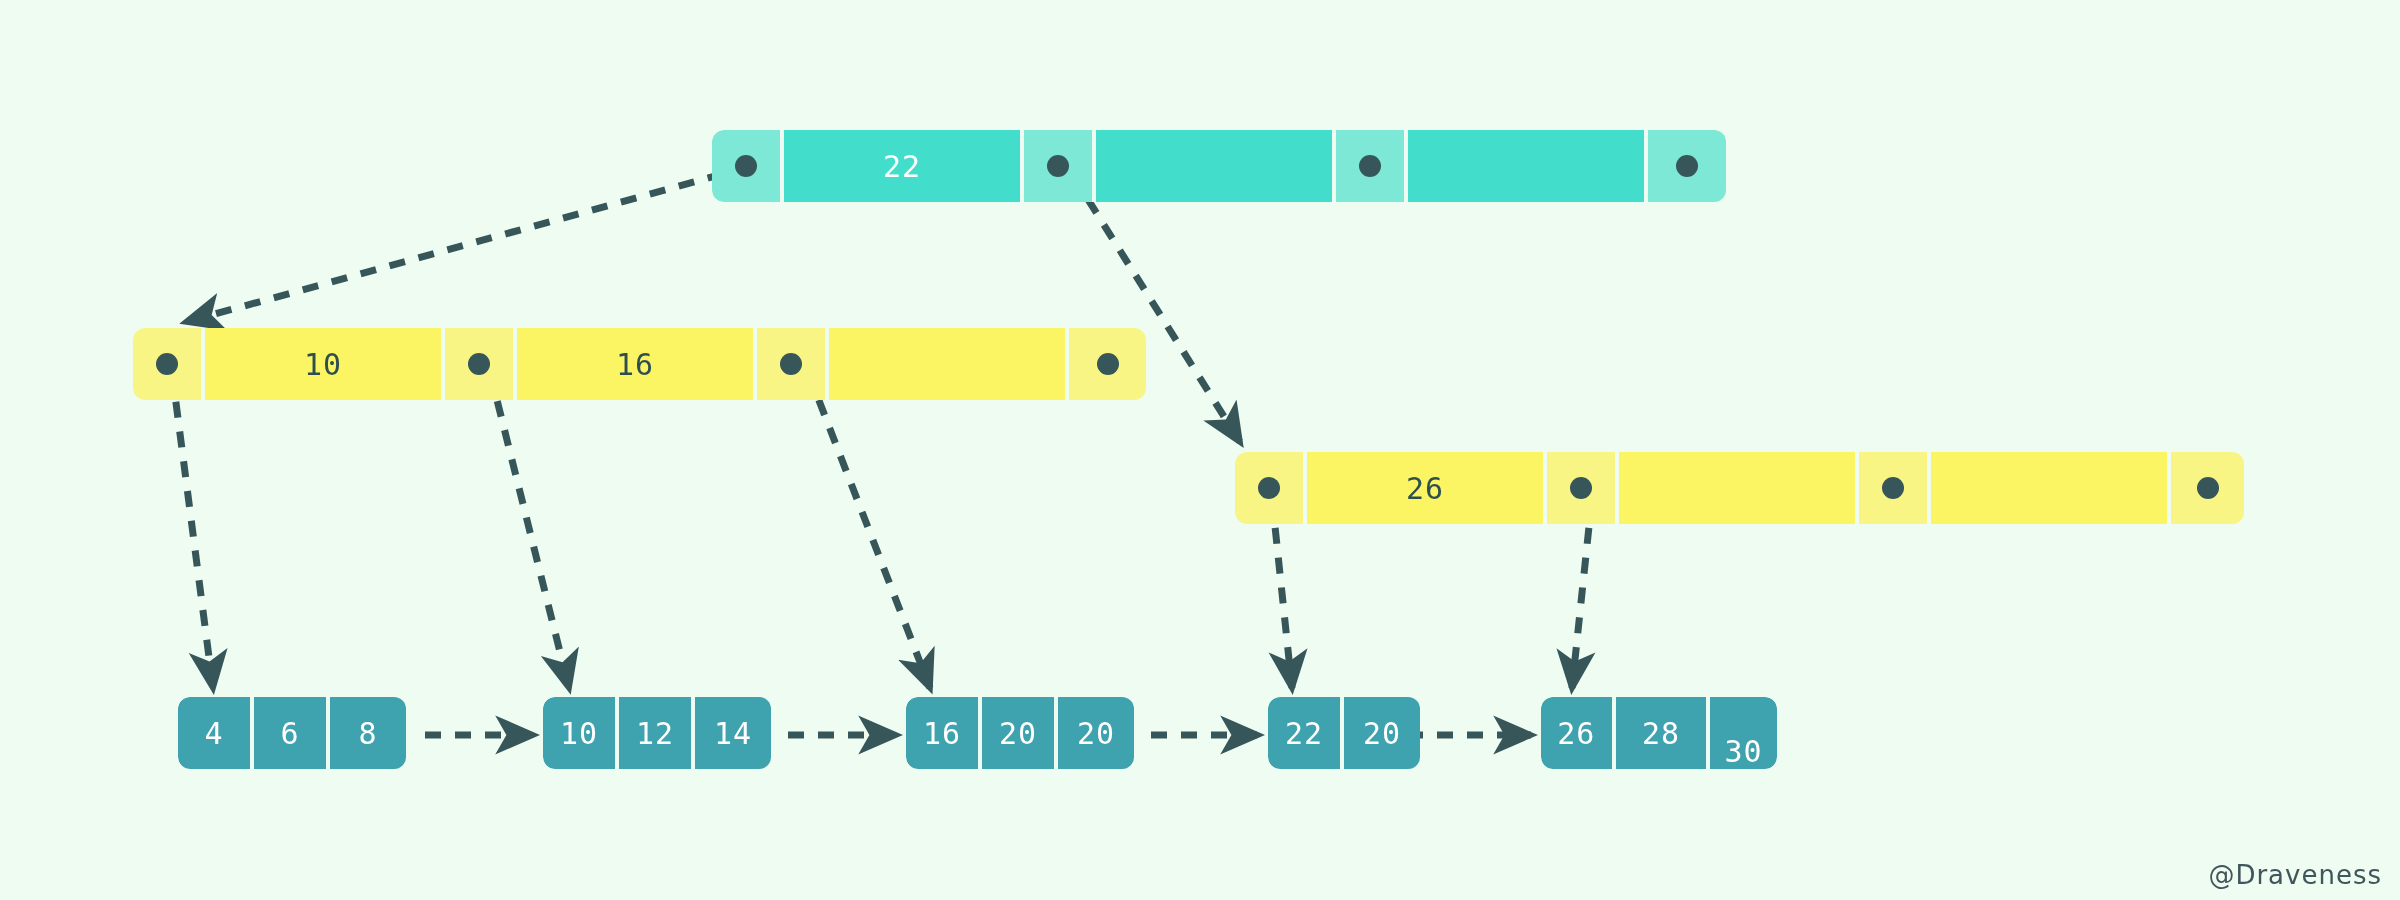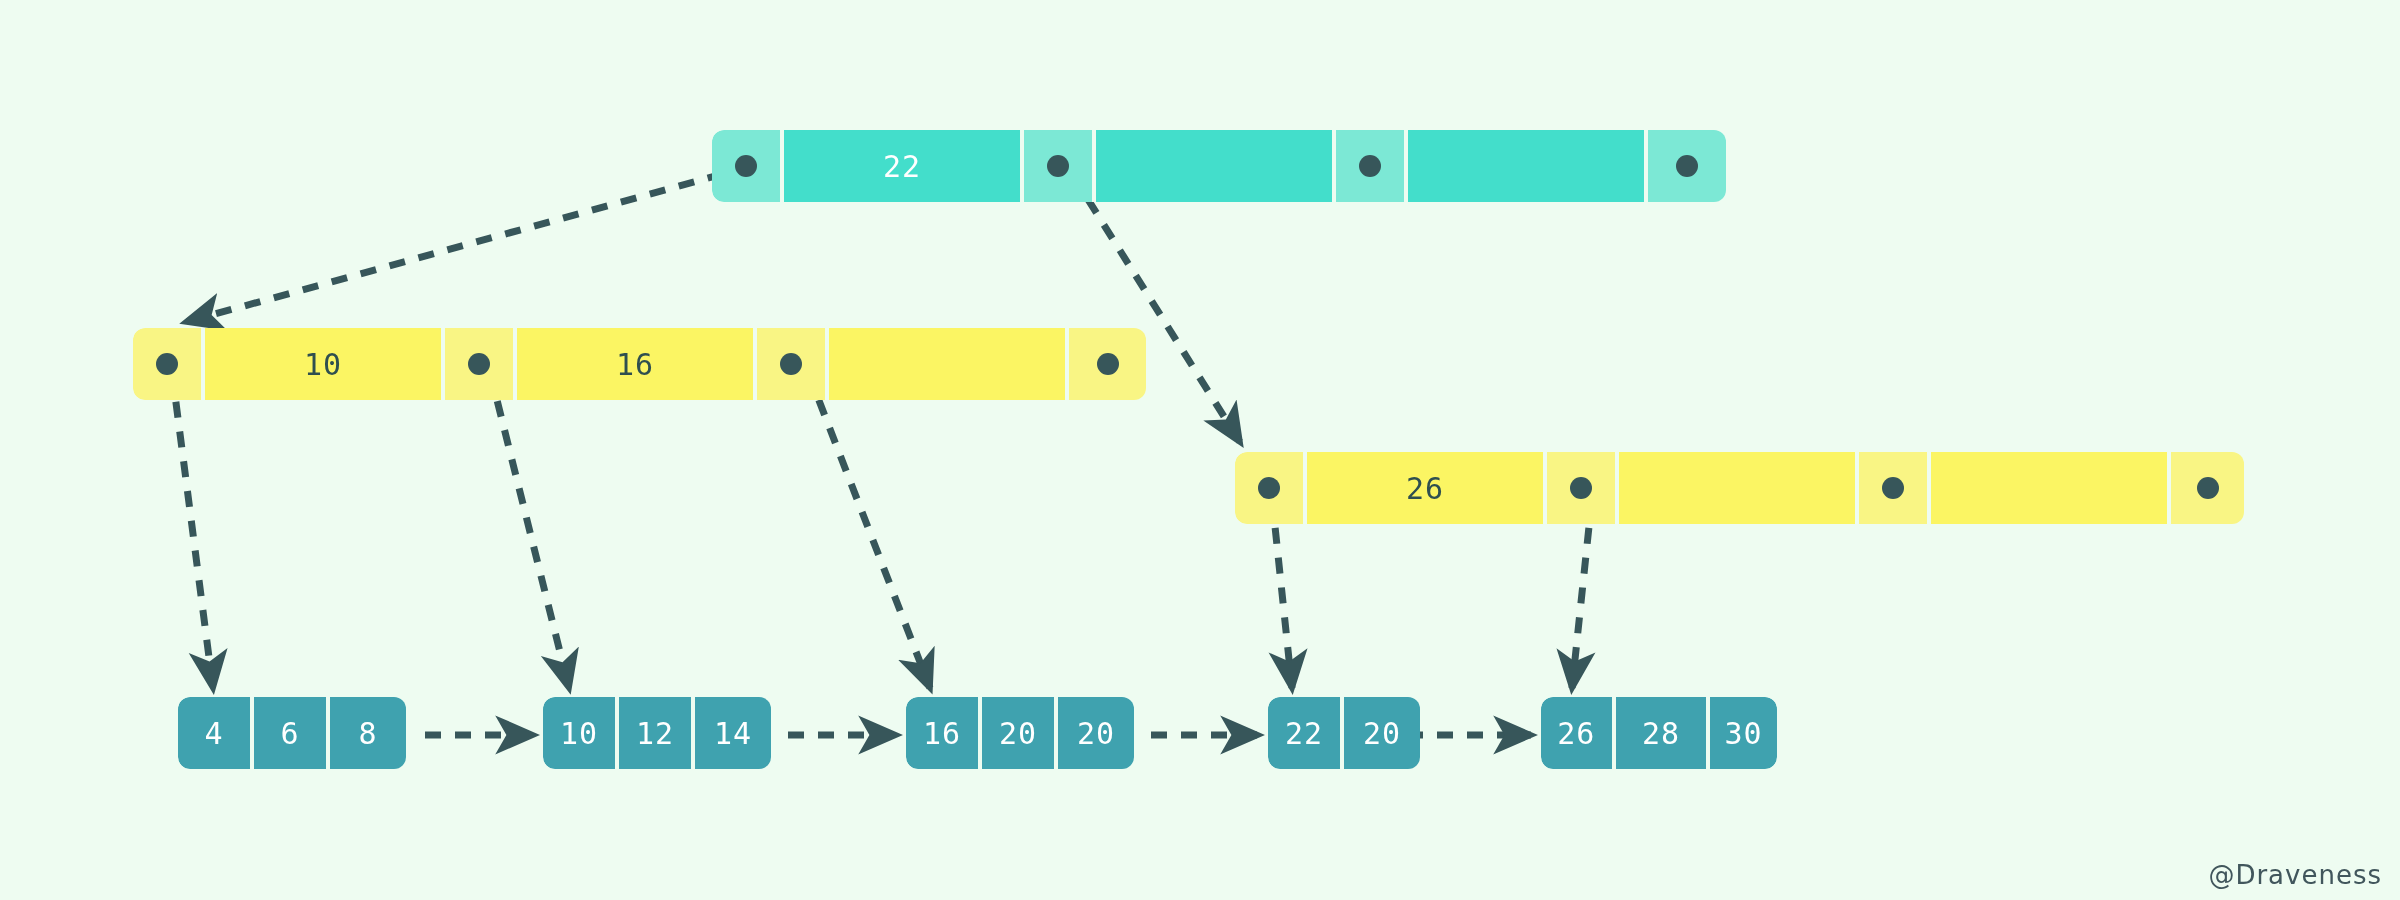--- a/index.html
+++ b/index.html
@@ -247,20 +247,20 @@
           <span class="keytext">20</span>
         </div>
       </div>
       <div class="node leaf" style="left: 1541px; top: 697px; height: 72px; width: 236px;">
         <div class="cell" style="width: 76px;">
           <span class="keytext">26</span>
         </div>
         <div class="cell" style="width: 96px;">
           <span class="keytext">28</span>
         </div>
-        <div class="cell" style="width: 68px;">
+        <div class="cell" style="width: 68px; align-items: flex-end;">
           <span class="keytext">30</span>
         </div>
       </div>
     </div>
 
   <div id="watermark">@Draveness</div>
 </div>
 
 </body></html>

